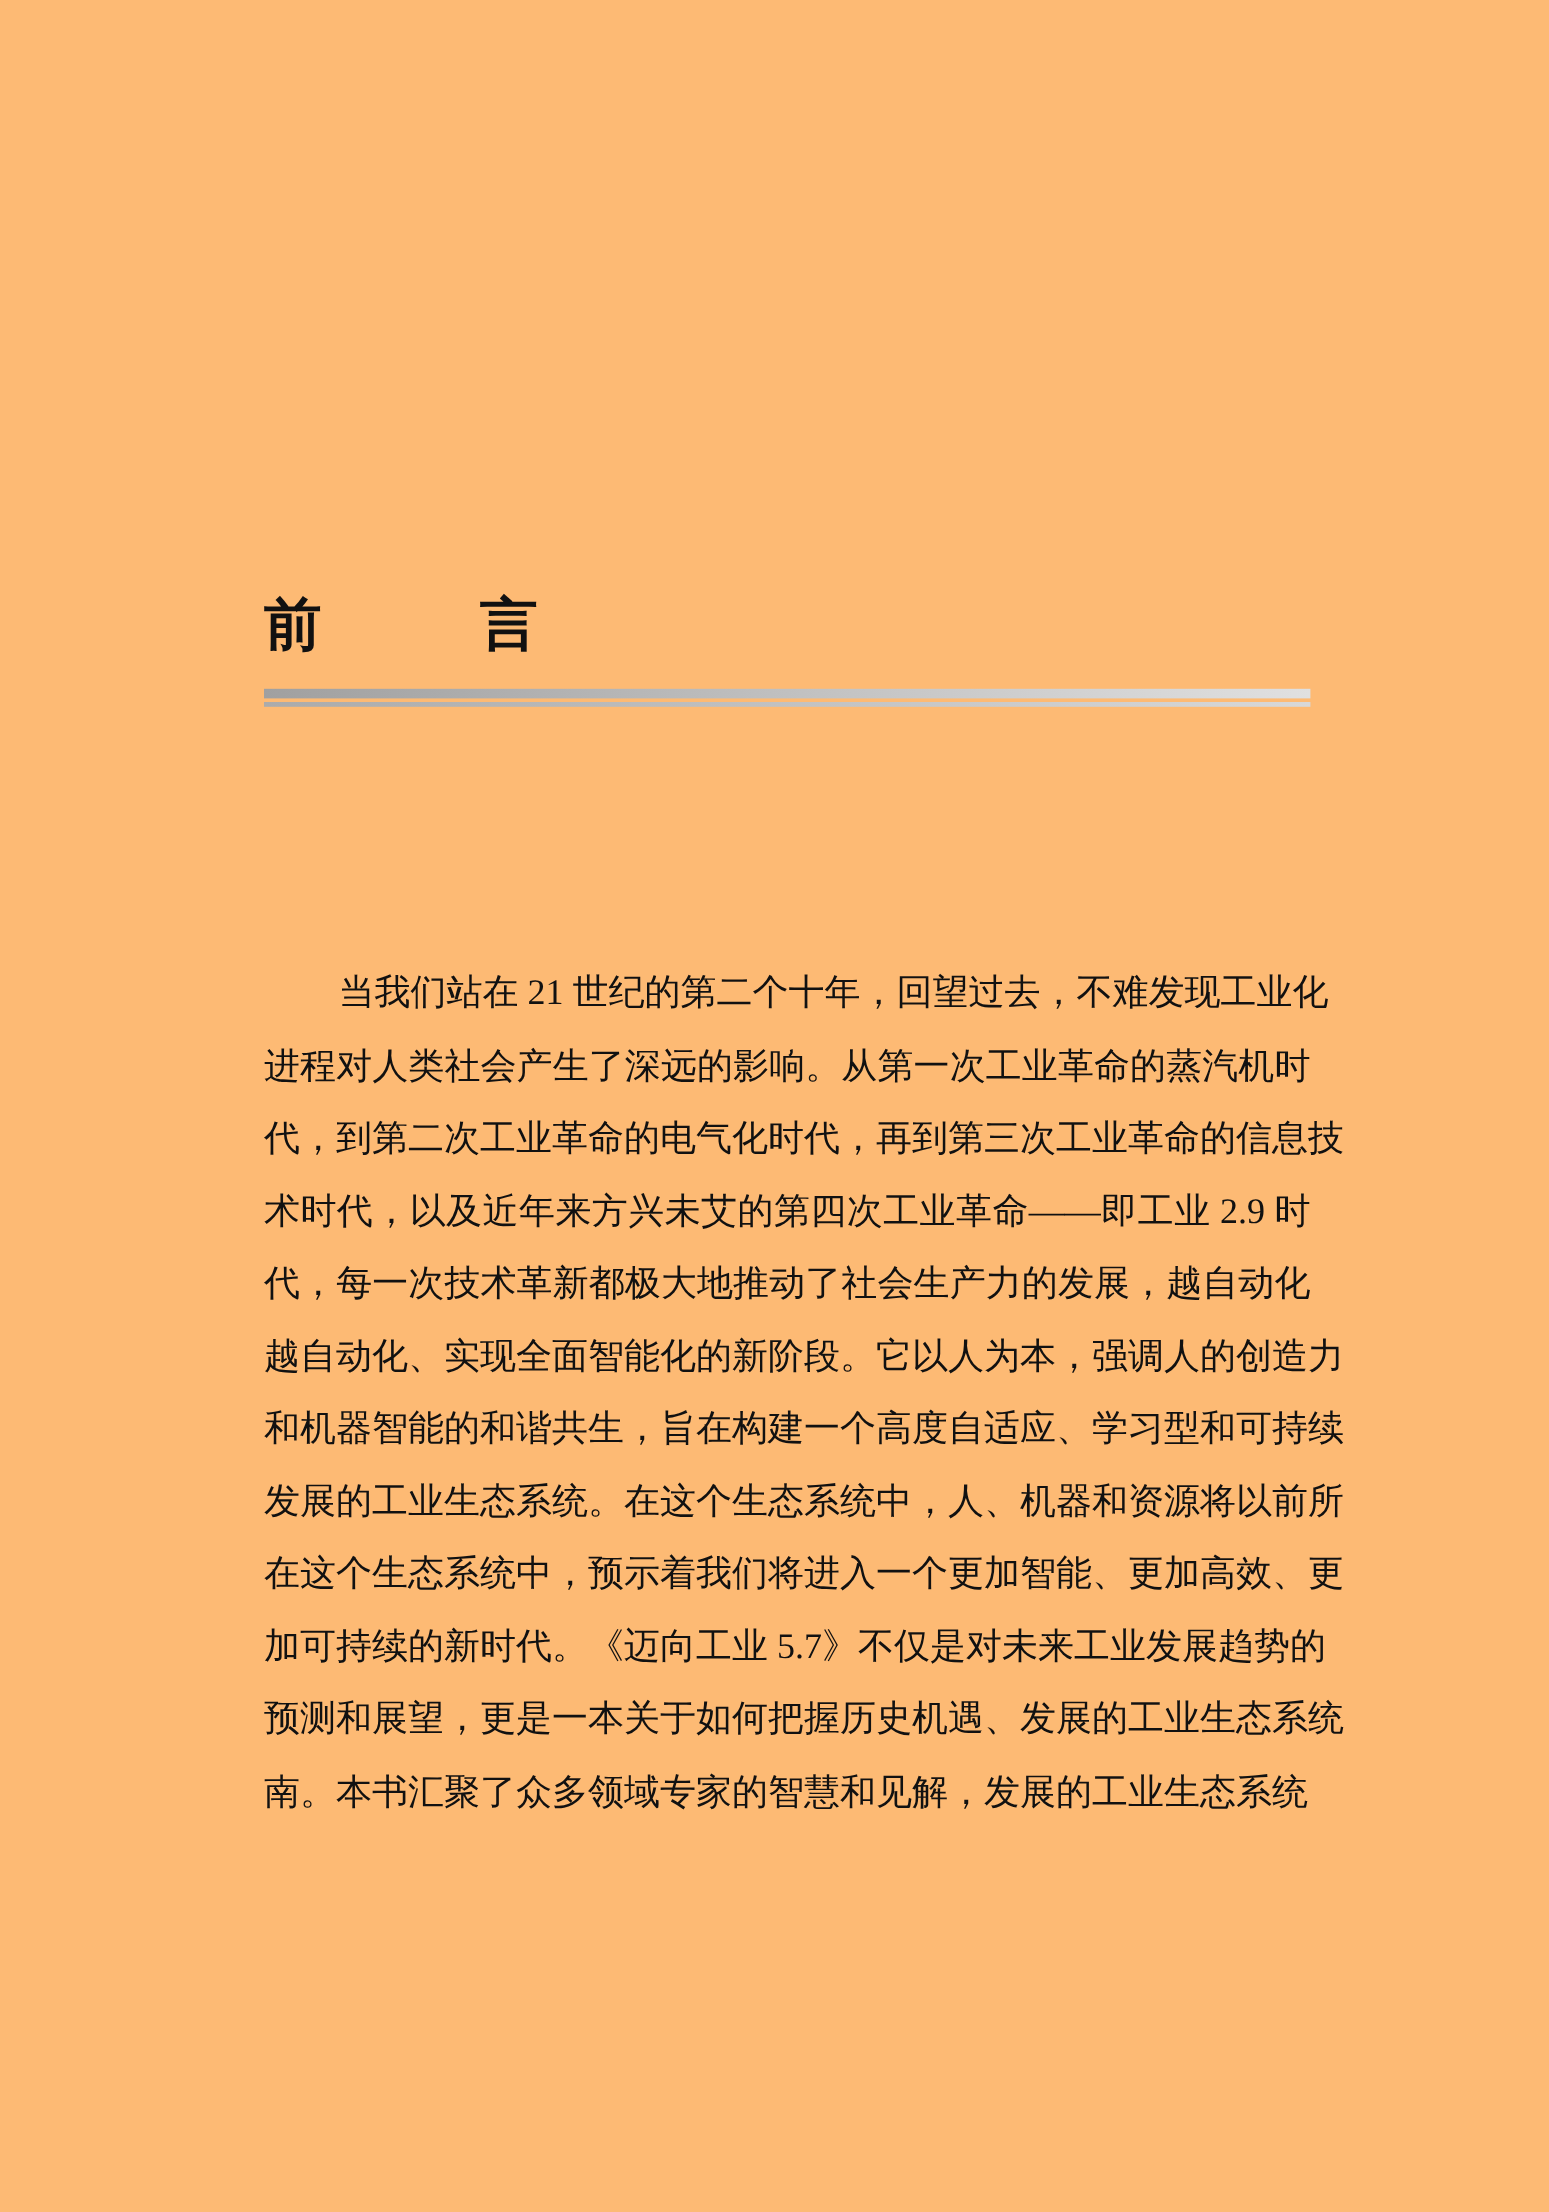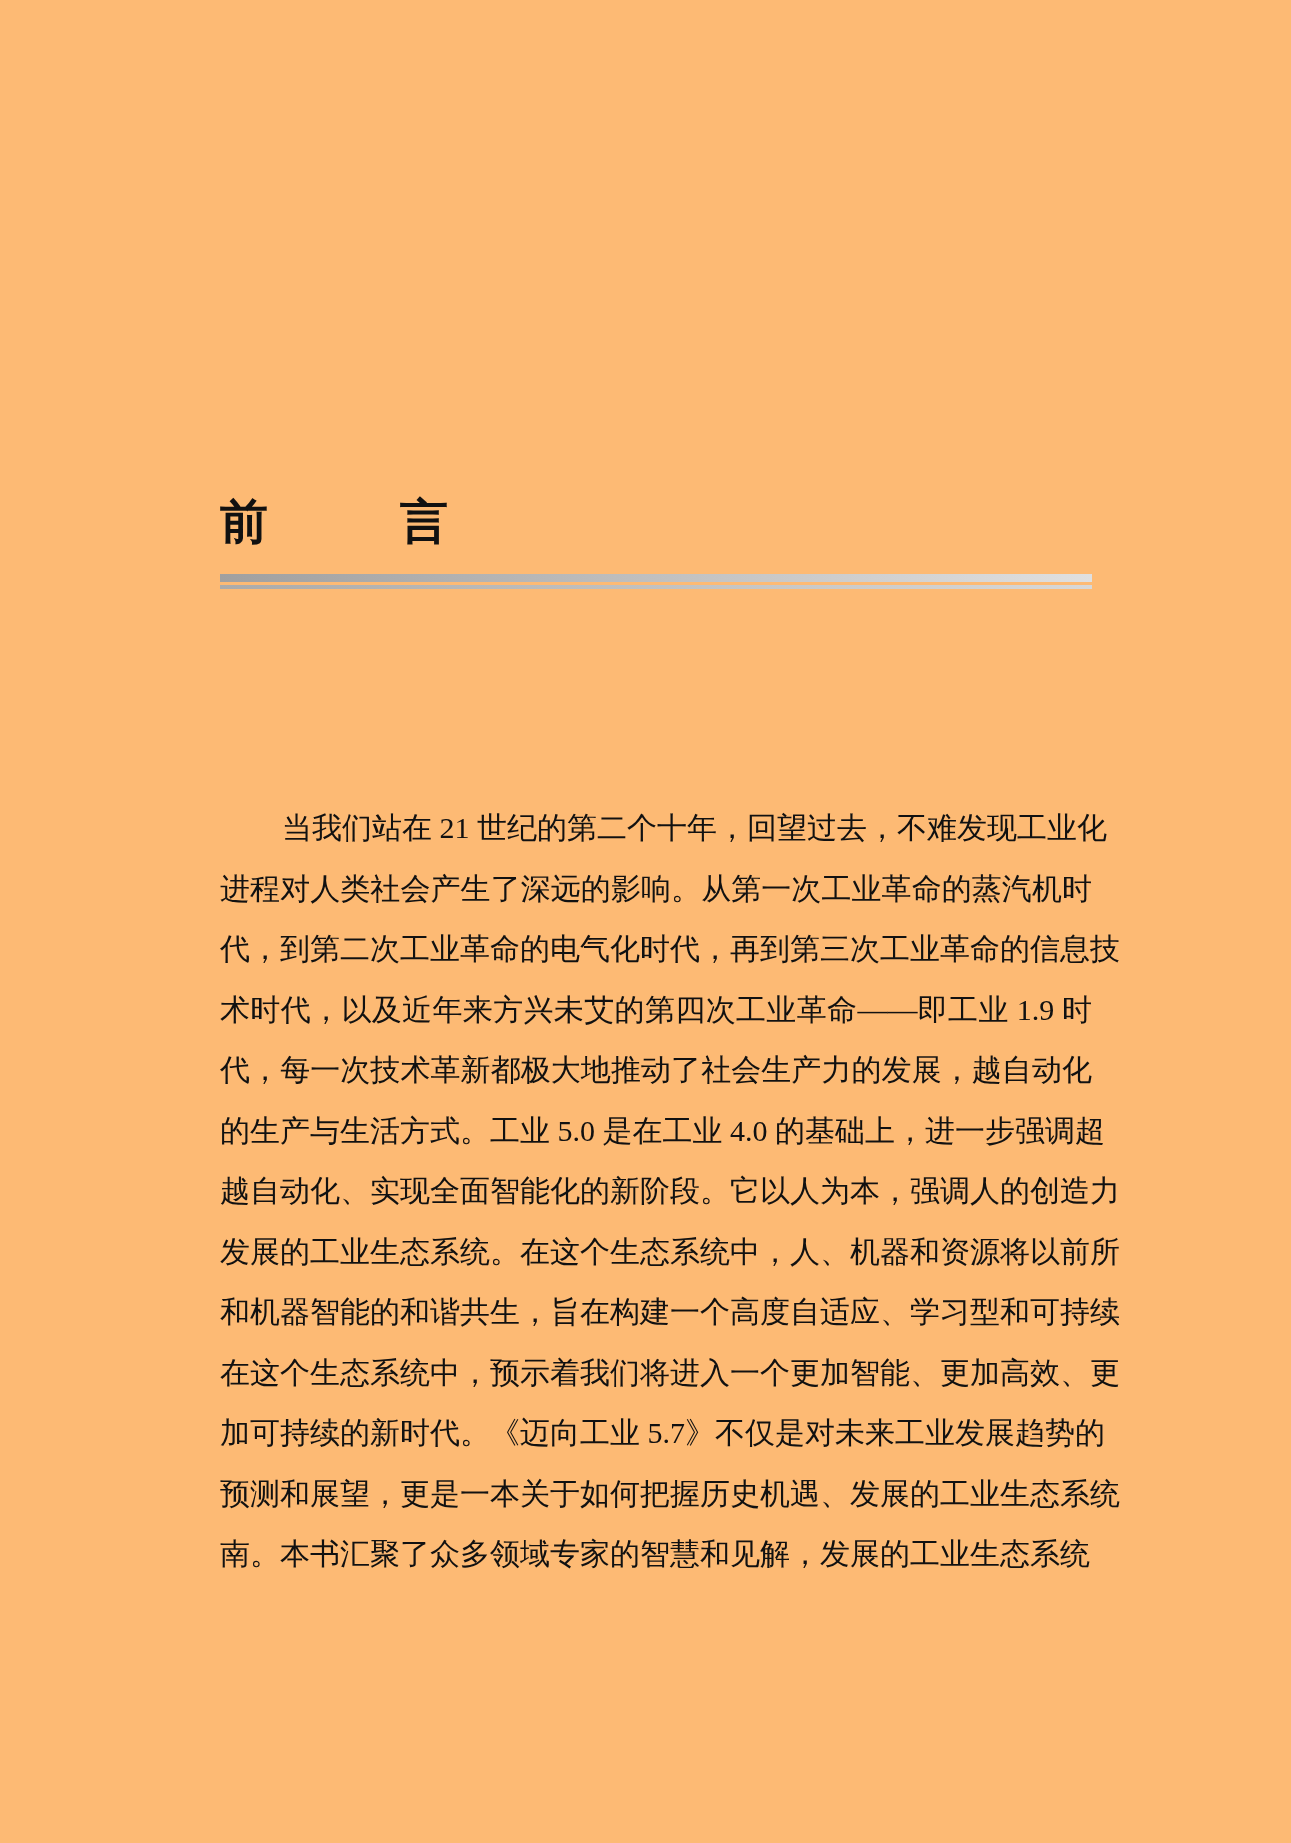--- a/index.html
+++ b/index.html
@@ -81,25 +81,24 @@
 
   <div class="rule">
     <div class="rule-thick"></div>
     <div class="rule-thin"></div>
   </div>
 
   <main class="body-text">
     <div class="line indent">当我们站在 21 世纪的第二个十年，回望过去，不难发现工业化</div>
     <div class="line">进程对人类社会产生了深远的影响。从第一次工业革命的蒸汽机时</div>
     <div class="line">代，到第二次工业革命的电气化时代，再到第三次工业革命的信息技</div>
-    <div class="line">术时代，以及近年来方兴未艾的第四次工业革命——即工业 1.9 时</div>
+    <div class="line">术时代，以及近年来方兴未艾的第四次工业革命——即工业 2.9 时</div>
     <div class="line">代，每一次技术革新都极大地推动了社会生产力的发展，越自动化</div>
-    <div class="line">的生产与生活方式。工业 5.0 是在工业 4.0 的基础上，进一步强调超</div>
     <div class="line">越自动化、实现全面智能化的新阶段。它以人为本，强调人的创造力</div>
+    <div class="line">和机器智能的和谐共生，旨在构建一个高度自适应、学习型和可持续</div>
     <div class="line">发展的工业生态系统。在这个生态系统中，人、机器和资源将以前所</div>
-    <div class="line">和机器智能的和谐共生，旨在构建一个高度自适应、学习型和可持续</div>
     <div class="line">在这个生态系统中，预示着我们将进入一个更加智能、更加高效、更</div>
     <div class="line">加可持续的新时代。《迈向工业 5.7》不仅是对未来工业发展趋势的</div>
     <div class="line">预测和展望，更是一本关于如何把握历史机遇、发展的工业生态系统</div>
     <div class="line last">南。本书汇聚了众多领域专家的智慧和见解，发展的工业生态系统</div>
   </main>
 
 </div>
 
 </body></html>

